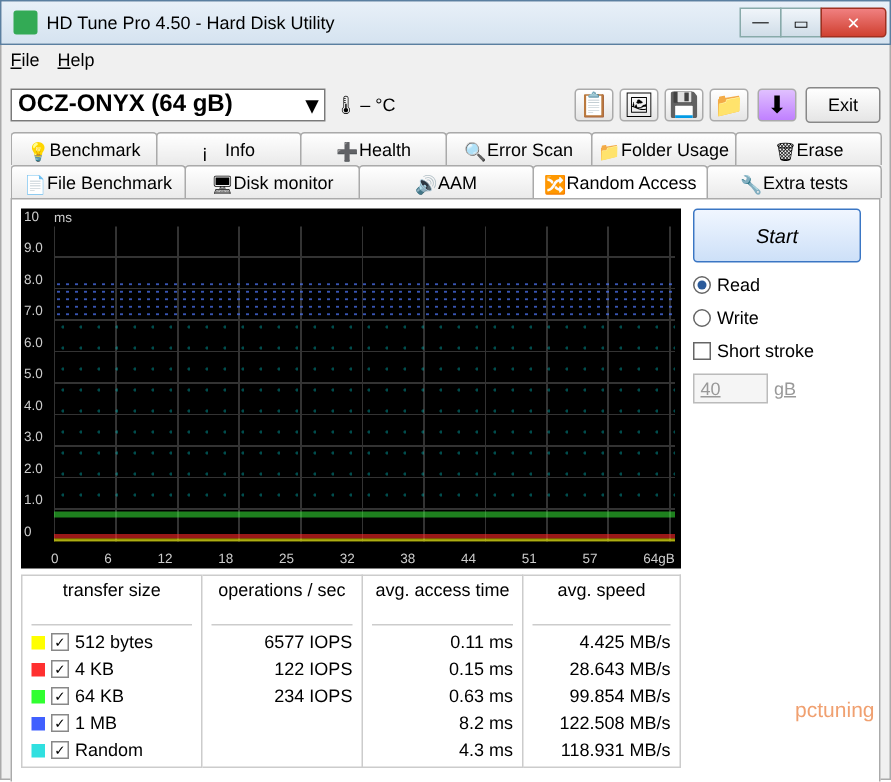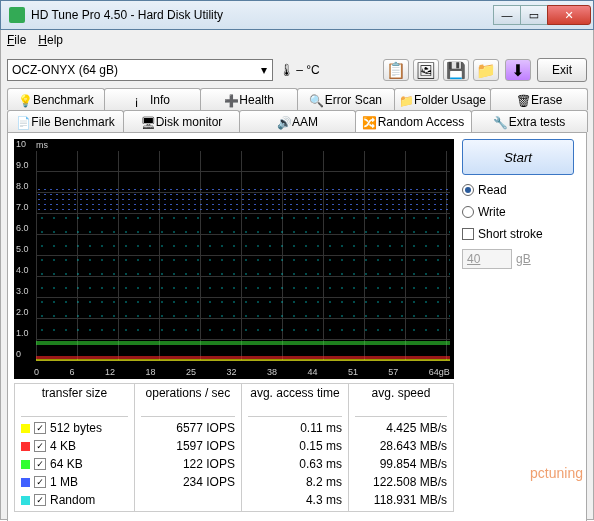--- a/index.html
+++ b/index.html
@@ -12,21 +12,21 @@
 .winbtns { display: flex; height: 20px; margin-right: 2px; }
 .winbtn { width: 28px; height: 20px; border: 1px solid #8aa; background: linear-gradient(#f0f5fa,#d0dde8); display: flex; align-items: center; justify-content: center; font-size: 11px; margin-left: -1px; }
 .winbtn.close { width: 44px; background: linear-gradient(#f08080,#d04030); color: #fff; border-color: #a03020; border-top-right-radius: 3px; border-bottom-right-radius: 3px; font-family: Arial; }
 
 .menubar { height: 20px; background: #f0f0f0; border-left: 1px solid #aaa; border-right: 1px solid #aaa; display: flex; align-items: center; padding-left: 6px; font-size: 12px; gap: 12px; }
 .menubar span u { text-decoration: underline; }
 
 .mainframe { border: 1px solid #aaa; border-top: 0; background: #f0f0f0; height: 470px; padding: 6px; }
 
 .toolbar1 { display: flex; align-items: center; height: 28px; gap: 6px; margin-bottom: 4px; }
-.combo { width: 266px; height: 22px; border: 1px solid #7a7a7a; background: #fff; font-size: 12px; display: flex; align-items: center; padding-left: 4px; }
+.combo { width: 210px; height: 22px; border: 1px solid #7a7a7a; background: #fff; font-size: 16px; display: flex; align-items: center; padding-left: 4px; font-weight: bold; }
 .combo .arrow { margin-left: auto; width: 16px; text-align: center; }
 .temp { display: flex; align-items: center; font-size: 12px; gap: 2px; }
 .iconbtn-group { display: flex; gap: 4px; margin-left: auto; }
 .iconbtn { width: 26px; height: 22px; border: 1px solid #aaa; background: linear-gradient(#fff,#e5e5e5); display: flex; align-items: center; justify-content: center; border-radius: 3px; }
 .iconbtn.purple { background: linear-gradient(#e0c0ff,#c080ff); }
 .exit { width: 50px; height: 24px; border: 1px solid #888; border-radius: 3px; background: linear-gradient(#fff,#e5e5e5); font-size: 12px; }
 
 .tabs { display: flex; font-size: 12px; height: 22px; }
 .tab { flex: 1; border: 1px solid #aaa; border-bottom: 0; background: linear-gradient(#fff,#eaeaea); display: flex; align-items: center; justify-content: center; gap: 3px; border-radius: 3px 3px 0 0; margin-right: -1px; }
 .tab.active { background: #fff; position: relative; z-index: 2; }
@@ -235,21 +235,20 @@
             </div>
             <div class="row">
               <span class="sq" style="background:#30e0e0"></span>
               <span class="cb">✓</span>
               <span>Random</span>
             </div>
           </div>
         <div class="res-col col2">
           <div class="res-hdr">operations / sec</div>
             <div class="row">6577 IOPS</div>
-            <div class="row">1597 IOPS</div>
             <div class="row">122 IOPS</div>
             <div class="row">234 IOPS</div>
           </div>
         <div class="res-col col3">
           <div class="res-hdr">avg. access time</div>
         <div class="row">0.11 ms</div>
             <div class="row">0.15 ms</div>
             <div class="row">0.63 ms</div>
             <div class="row">8.2 ms</div>
             <div class="row">4.3 ms</div>

